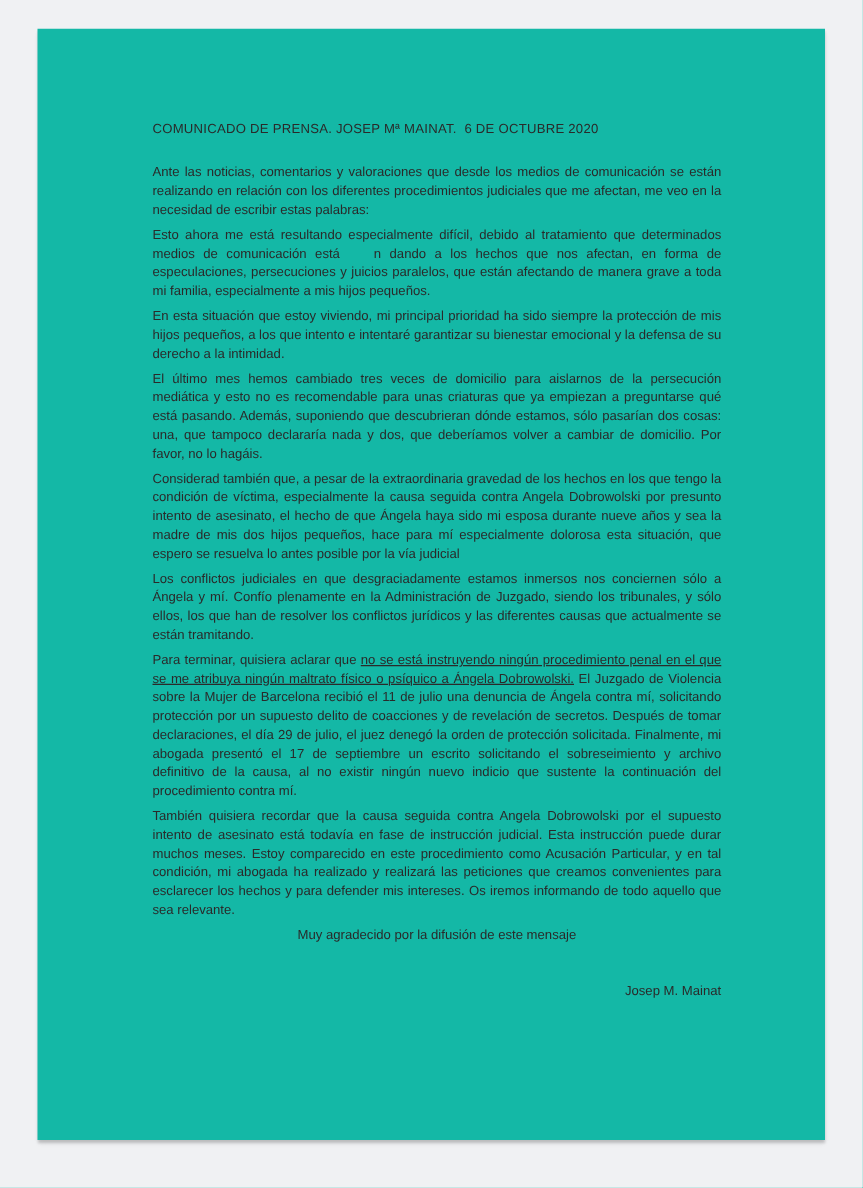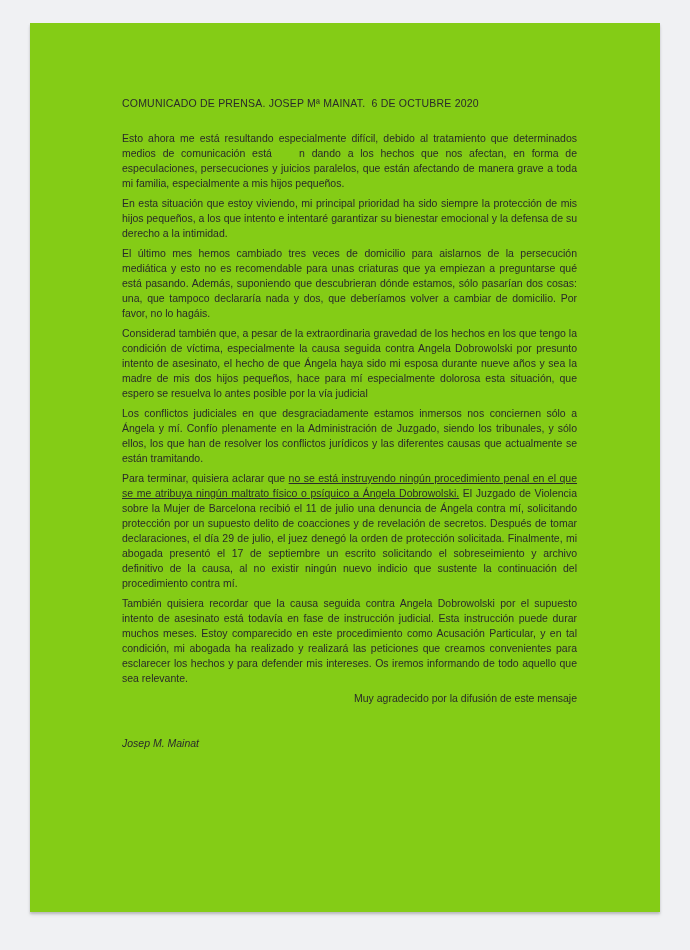--- a/index.html
+++ b/index.html
@@ -14,21 +14,21 @@
     height: 950px;
     background: #f0f1f3;
     overflow: hidden;
   }
   .paper {
     position: absolute;
     left: 30px;
     top: 23px;
     width: 630px;
     height: 889px;
-    background: #84cc16;
+    background: #14b8a6;
     box-shadow: 0 2px 2px rgba(0,0,0,0.16), 0 3px 4px rgba(0,0,0,0.08);
   }
   .content {
     box-sizing: border-box;
     padding: 73px 83px 0 92px;
     color: #2a2a2a;
     font-size: 10.5px;
     line-height: 15px;
   }
   .doc-title {
@@ -38,37 +38,37 @@
     letter-spacing: 0.2px;
     white-space: nowrap;
   }
   p.para {
     margin: 0 0 5px 0;
     text-align: justify;
   }
   .u { text-decoration: underline; }
   p.closing {
     margin: 0;
-    text-align: right;
+    text-align: center;
   }
   p.signature {
     margin: 30px 0 0 0;
-    text-align: left;
-    font-style: italic;
+    text-align: right;
   }
 </style>
 </head>
 <body>
 
 <div class="viewport">
   <div class="paper">
     <div class="content">
 
       <h1 class="doc-title">COMUNICADO DE PRENSA. JOSEP Mª MAINAT.&nbsp; 6 DE OCTUBRE 2020</h1>
 
+      <p class="para"><span>Ante las noticias, comentarios y valoraciones que desde los medios de comunicación se están realizando en relación con los diferentes procedimientos judiciales que me afectan, me veo en la necesidad de escribir estas palabras:</span></p>
 
       <p class="para"><span>Esto ahora me está resultando especialmente difícil, debido al tratamiento que determinados medios de comunicación está&nbsp;&nbsp;&nbsp;&nbsp;n dando a los hechos que nos afectan, en forma de especulaciones, persecuciones y juicios paralelos, que están afectando de manera grave a toda mi familia, especialmente a mis hijos pequeños.</span></p>
 
       <p class="para"><span>En esta situación que estoy viviendo, mi principal prioridad ha sido siempre la protección de mis hijos pequeños, a los que intento e intentaré garantizar su bienestar emocional y la defensa de su derecho a la intimidad.</span></p>
 
       <p class="para"><span>El último mes hemos cambiado tres veces de domicilio para aislarnos de la persecución mediática y esto no es recomendable para unas criaturas que ya empiezan a preguntarse qué está pasando. Además, suponiendo que descubrieran dónde estamos, sólo pasarían dos cosas: una, que tampoco declararía nada y dos, que deberíamos volver a cambiar de domicilio. Por favor, no lo hagáis.</span></p>
 
       <p class="para"><span>Considerad también que, a pesar de la extraordinaria gravedad de los hechos en los que tengo la condición de víctima, especialmente la causa seguida contra Angela Dobrowolski por presunto intento de asesinato, el hecho de que Ángela haya sido mi esposa durante nueve años y sea la madre de mis dos hijos pequeños, hace para mí especialmente dolorosa esta situación, que espero se resuelva lo antes posible por la vía judicial</span></p>
 
       <p class="para"><span>Los conflictos judiciales en que desgraciadamente estamos inmersos nos conciernen sólo a Ángela y mí. Confío plenamente en la Administración de Juzgado, siendo los tribunales, y sólo ellos, los que han de resolver los conflictos jurídicos y las diferentes causas que actualmente se están tramitando.</span></p>

